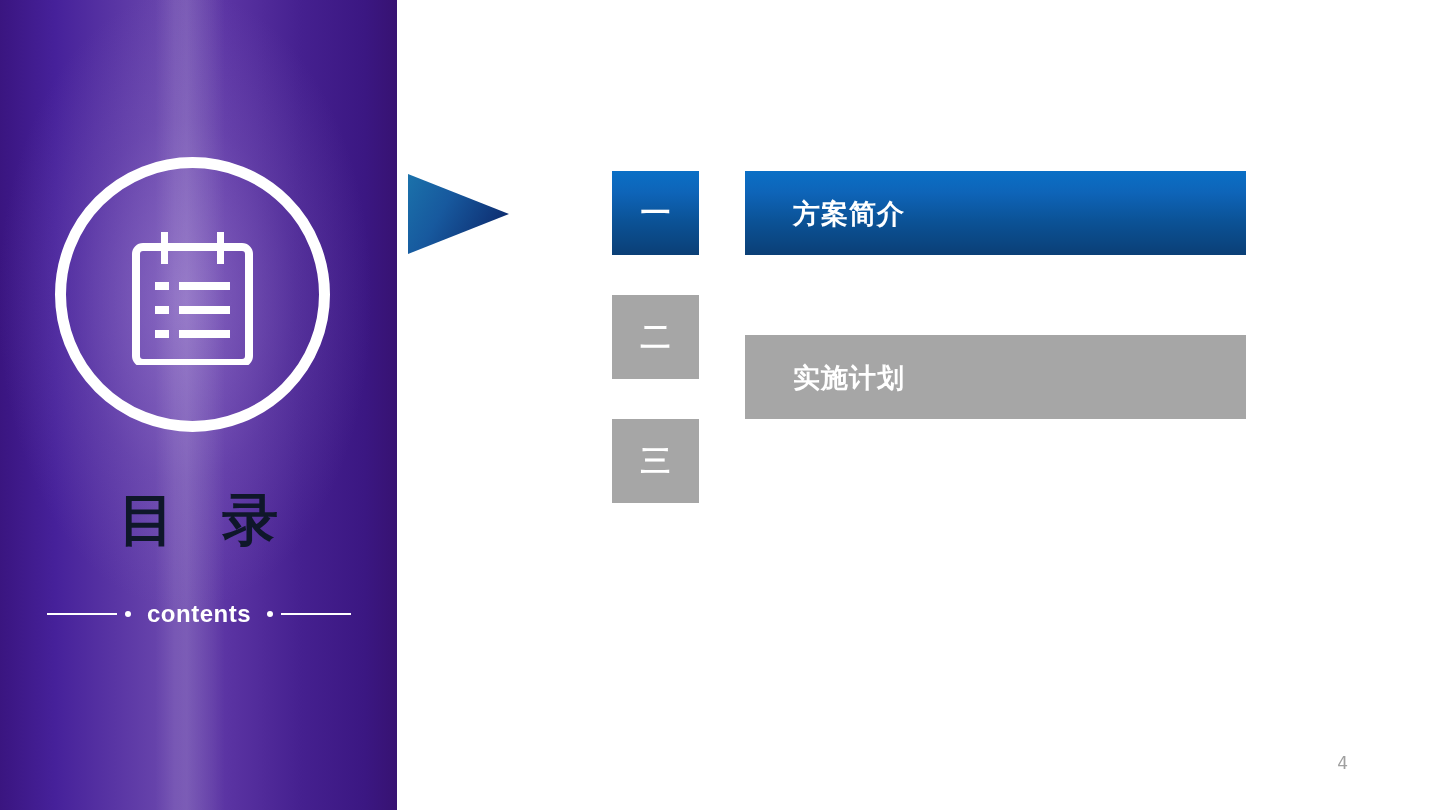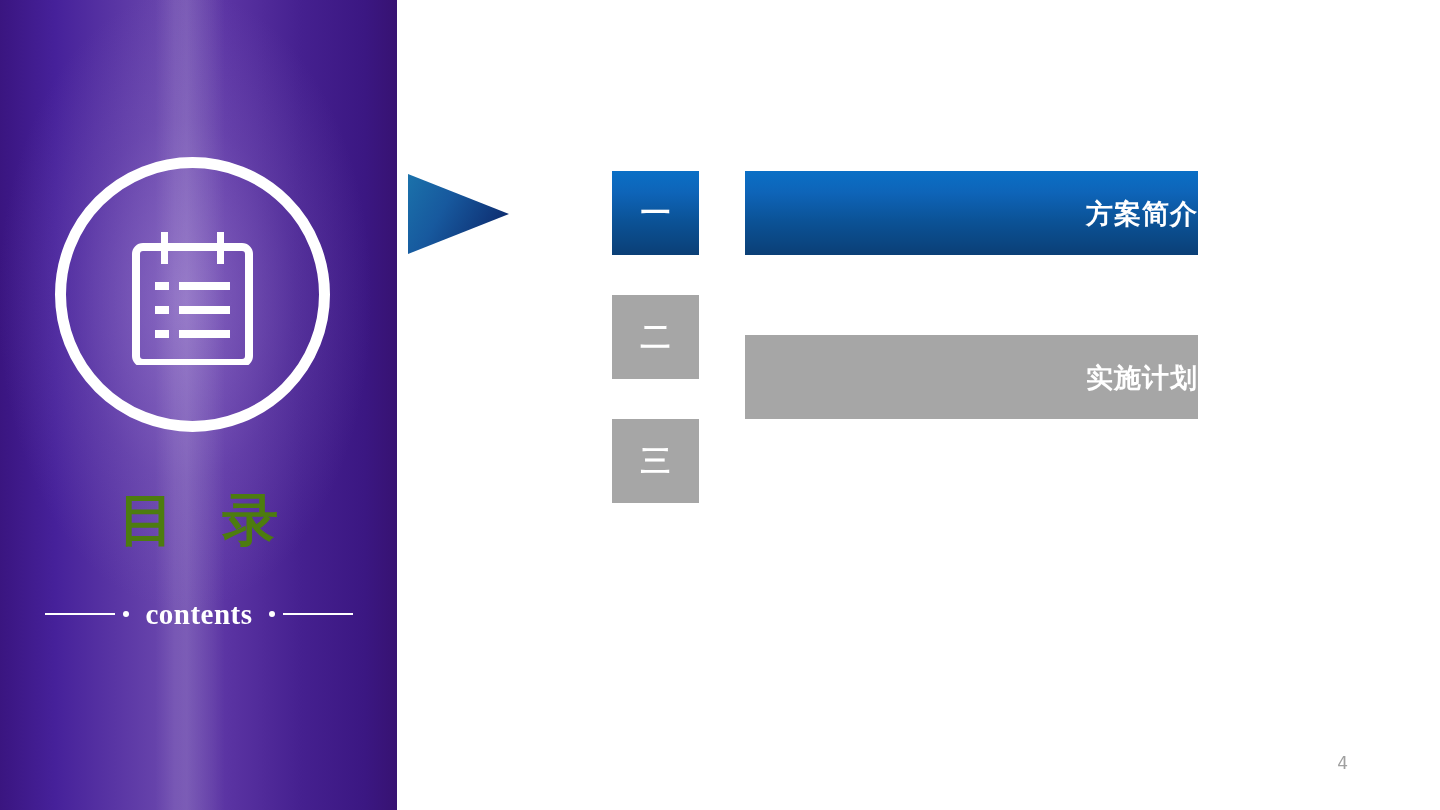--- a/index.html
+++ b/index.html
@@ -73,21 +73,21 @@
     height: 135px;
   }
 
   
   .mulu-title {
     position: absolute;
     left: 0;
     top: 492px;
     width: 397px;
     text-align: center;
-    color: #4d7c0f;
+    color: #0f172a;
     font-size: 56px;
     font-weight: bold;
     letter-spacing: 14px;
     text-indent: 14px;
     line-height: 1;
     font-family: "DejaVu Sans", "Liberation Sans", sans-serif;
   }
 
   
   .contents-row {
@@ -110,26 +110,26 @@
   .c-dot {
     width: 6px;
     height: 6px;
     border-radius: 50%;
     background: #ffffff;
     flex: none;
     margin: 0 8px;
   }
   .contents-label {
     color: #ffffff;
-    font-size: 29px;
+    font-size: 24px;
     font-weight: bold;
     letter-spacing: 0.5px;
     padding: 0 8px;
     white-space: nowrap;
-    font-family: Liberation Serif, serif;
+    font-family: Liberation Sans, sans-serif;
   }
 
   
   .arrow {
     position: absolute;
     left: 408px;
     top: 174px;
     width: 101px;
     height: 80px;
   }
@@ -159,21 +159,22 @@
     justify-content: center;
   }
   .bar-box {
     position: absolute;
     left: 133px;
     top: 0;
     width: 453px;
     height: 84px;
     display: flex;
     align-items: center;
-    justify-content: flex-end;
+    justify-content: flex-start;
+    padding-left: 48px;
   }
 
   .active .num-box {
     background: linear-gradient(180deg, #0a6fc6 0%, #0e64b8 26%, #0b5296 60%, #0b3f76 100%);
   }
   .active .bar-box {
     background: linear-gradient(180deg, #0a6fc6 0%, #0e64b8 26%, #0b5296 60%, #0b3f76 100%);
   }
   .inactive .num-box { background: #a6a6a6; }
   .inactive .bar-box { background: #a6a6a6; margin-top: 40px; }

